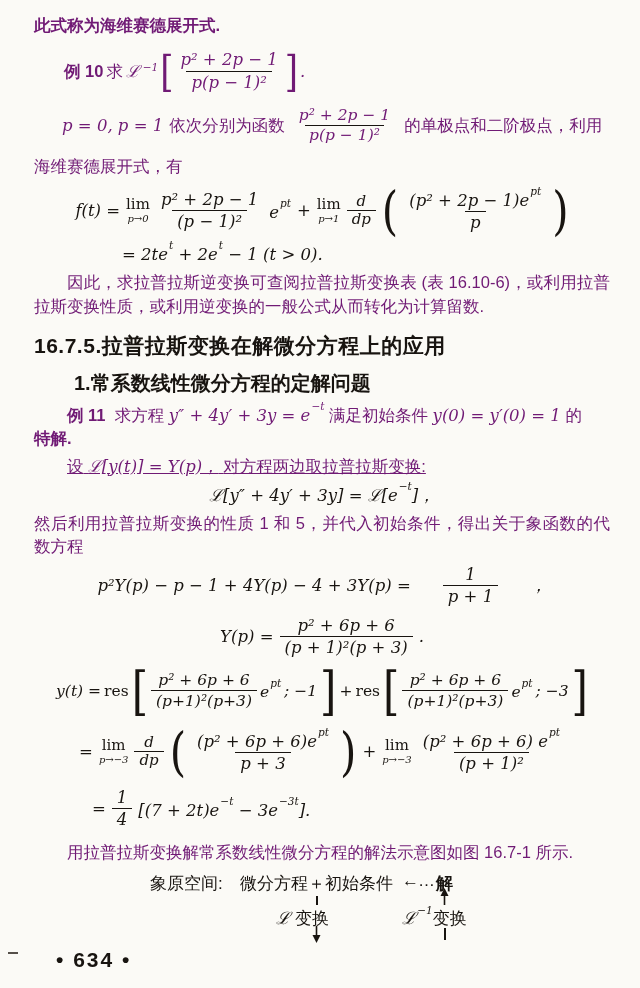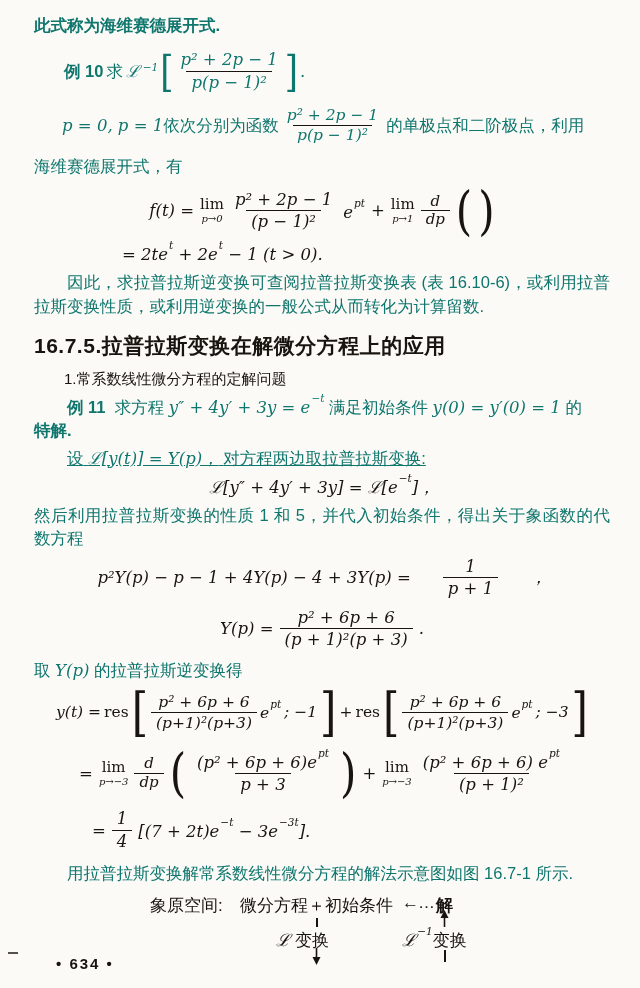--- a/index.html
+++ b/index.html
@@ -7,25 +7,25 @@
   body {
     height:988px;
     background:#fbfaf6;
     color:#181410;
     font-family:"Liberation Sans", sans-serif;
     overflow:hidden;
   }
   .sheet { position:relative; width:640px; height:988px; padding:14px 30px 0 34px; }
 
   
-  .p { font-size:16.5px; line-height:1.42; text-align:justify; color:#0f766e; }
+  .p { font-size:16.5px; line-height:1.42; text-align:justify; color:#701a75; }
   .ind { text-indent:2em; }
   .b { font-weight:bold; }
   .h1 { font-size:21px; font-weight:bold; letter-spacing:.5px; margin-top:14px; }
-  .sub { font-size:15px; font-weight:normal; margin-top:10px; padding-left:2em; }
+  .sub { font-size:20px; font-weight:bold; margin-top:10px; padding-left:2em; }
 
   
   .mi { font-family:"DejaVu Serif", serif; font-style:italic; }
   .mr { font-family:"DejaVu Serif", serif; font-style:normal; }
   .ms { font-family:"DejaVu Serif", serif; font-style:italic; font-size:10.5px;
         position:relative; top:-4px; margin-left:1px; }
   .beq { display:flex; align-items:center; justify-content:center; gap:6px;
          font-family:"DejaVu Serif", serif; font-style:italic; font-size:16.5px; }
   .fr { display:inline-flex; flex-direction:column; align-items:center; line-height:1.3; }
   .fr .fn { padding:0 5px; white-space:nowrap; }
@@ -43,21 +43,21 @@
   .ifr .fn { padding:0 4px; white-space:nowrap; }
   .ifr .fd { border-top:1.3px solid #181410; padding:0 4px; white-space:nowrap; }
   .nw { white-space:nowrap; }
 
   
   .diagram { position:relative; width:486px; height:90px; margin:8px 0 0 116px;
              font-size:17px; }
   .dg { position:absolute; white-space:nowrap; }
   .vline { position:absolute; width:1.5px; background:#181410; }
 
-  .pagenum { position:absolute; left:56px; bottom:16px; font-size:15px; font-weight:bold;
+  .pagenum { position:absolute; left:56px; bottom:16px; font-size:21px; font-weight:bold;
              letter-spacing:2px;text-align:right; }
   .scan-dash { position:absolute; left:8px; bottom:34px; width:10px; height:2px; background:#55504a; }
 
   .mt4{margin-top:4px}.mt6{margin-top:6px}.mt8{margin-top:8px}.mt10{margin-top:10px}
 </style>
 </head>
 <body>
 
 <div class="sheet">
 
@@ -72,21 +72,21 @@
       <span class="bigd d36">[</span>
       <span class="fr">
         <span class="fn mi">p² + 2p − 1</span>
         <span class="fd mi">p(p − 1)²</span>
       </span>
       <span class="bigd d36">]</span>
       <span class="mi">.</span>
     </span>
   </div>
 
-  <div class="p mt4" style="display:flex;align-items:center;flex-wrap:nowrap;gap:0;padding-left:28px;height:48px;">
+  <div class="p mt4" style="display:flex;align-items:center;flex-wrap:nowrap;gap:6px;padding-left:28px;height:48px;">
     <span class="mi nw">p = 0,  p = 1</span>
     <span class="nw">依次分别为函数</span>
     <span class="ifr">
       <span class="fn">p² + 2p − 1</span>
       <span class="fd">p(p − 1)²</span>
     </span>
     <span class="nw">的单极点和二阶极点，利用</span>
   </div>
   <p class="p mt6">海维赛德展开式，有</p>
 
@@ -104,20 +104,24 @@
     <span class="mr">+</span>
     <span class="lm">
       <span class="op">lim</span>
       <span class="sb mi">p→1</span>
     </span>
     <span class="fr tight">
       <span class="fn mi">d</span>
       <span class="fd mi">dp</span>
     </span>
     <span class="bigd d44">(</span>
+    <span class="fr">
+      <span class="fn"><span class="mi">(p² + 2p − 1)e</span><sup class="ms">pt</sup></span>
+      <span class="fd mi">p</span>
+    </span>
     <span class="bigd d44">)</span>
   </div>
 
   <div class="mt6" style="padding-left:88px;font-size:16.5px;">
     <span class="mi">= 2te</span><sup class="ms">t</sup><span class="mi"> + 2e</span><sup class="ms">t</sup><span class="mi"> − 1   (t &gt; 0).</span>
   </div>
 
   <p class="p ind mt8">因此，求拉普拉斯逆变换可查阅拉普拉斯变换表 (表 16.10-6)，或利用拉普拉斯变换性质，或利用逆变换的一般公式从而转化为计算留数.</p>
 
   <h2 class="h1"><span>16.7.5.</span><span>拉普拉斯变换在解微分方程上的应用</span></h2>
@@ -158,25 +162,20 @@
 
   <div class="beq mt4" style="height:48px;">
     <span class="mi">Y(p) =</span>
     <span class="fr">
       <span class="fn mi">p² + 6p + 6</span>
       <span class="fd mi">(p + 1)²(p + 3)</span>
     </span>
     <span class="mi">.</span>
   </div>
 
-  <p class="p mt6">
-    <span>取</span>
-    <span class="mi">Y(p)</span>
-    <span>的拉普拉斯逆变换得</span>
-  </p>
 
   <div class="beq mt4" style="height:52px;gap:3px;font-size:15.5px;">
     <span class="mi">y(t) =</span>
     <span class="mr">res</span>
     <span class="bigd d44">[</span>
     <span class="fr">
       <span class="fn mi">p² + 6p + 6</span>
       <span class="fd mi">(p+1)²(p+3)</span>
     </span>
     <span class="nw"><span class="mi">e</span><sup class="ms">pt</sup></span>

